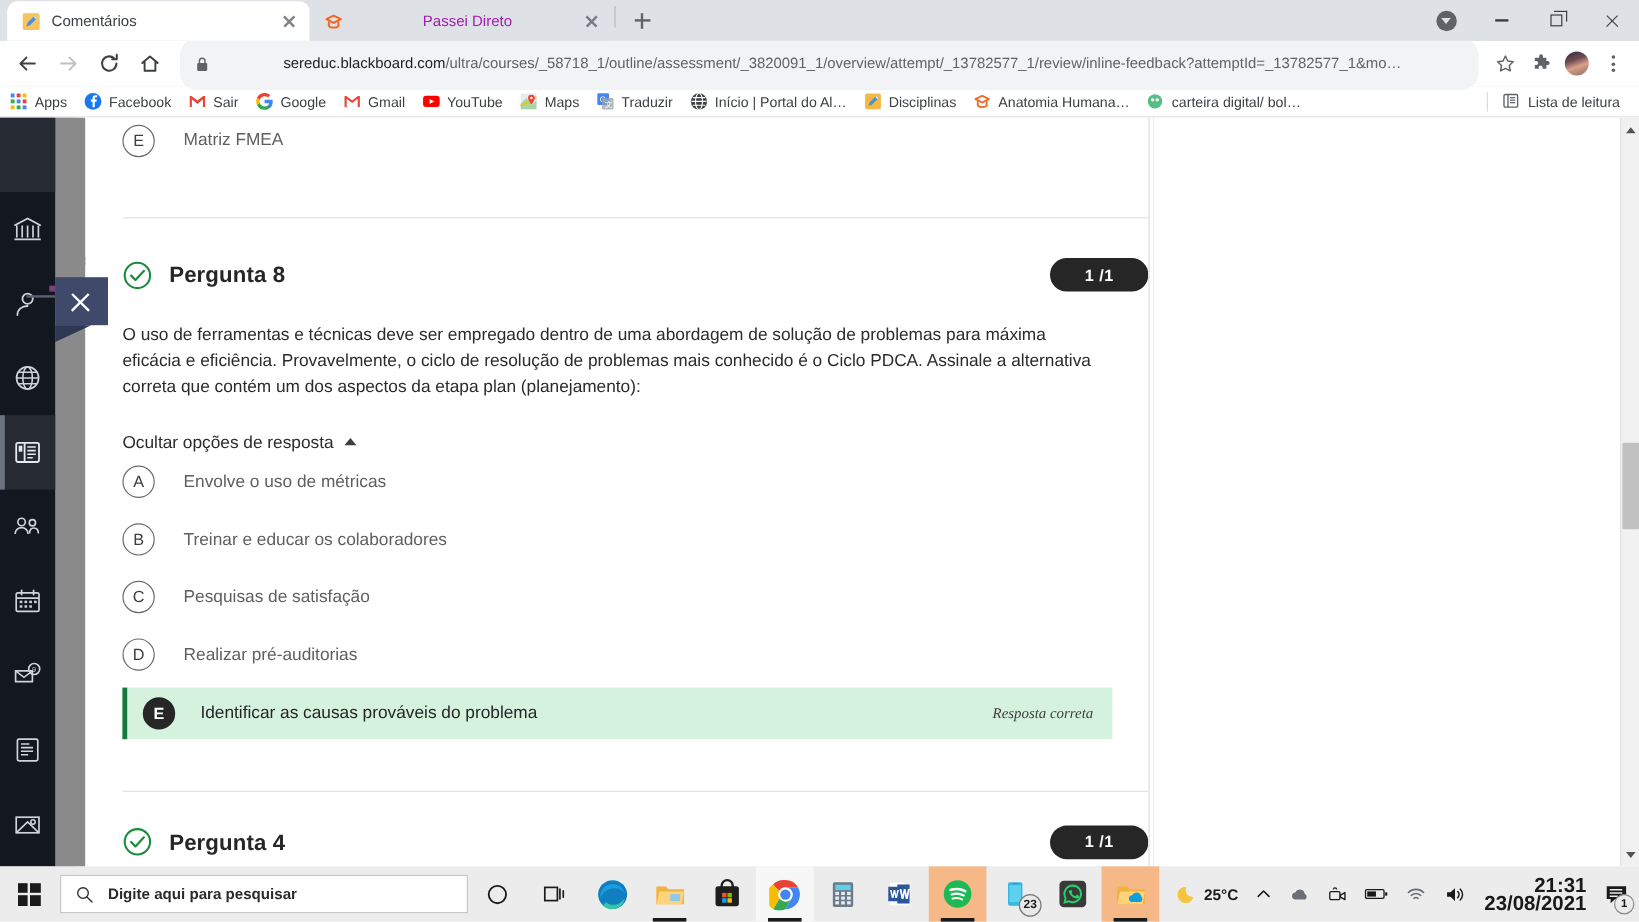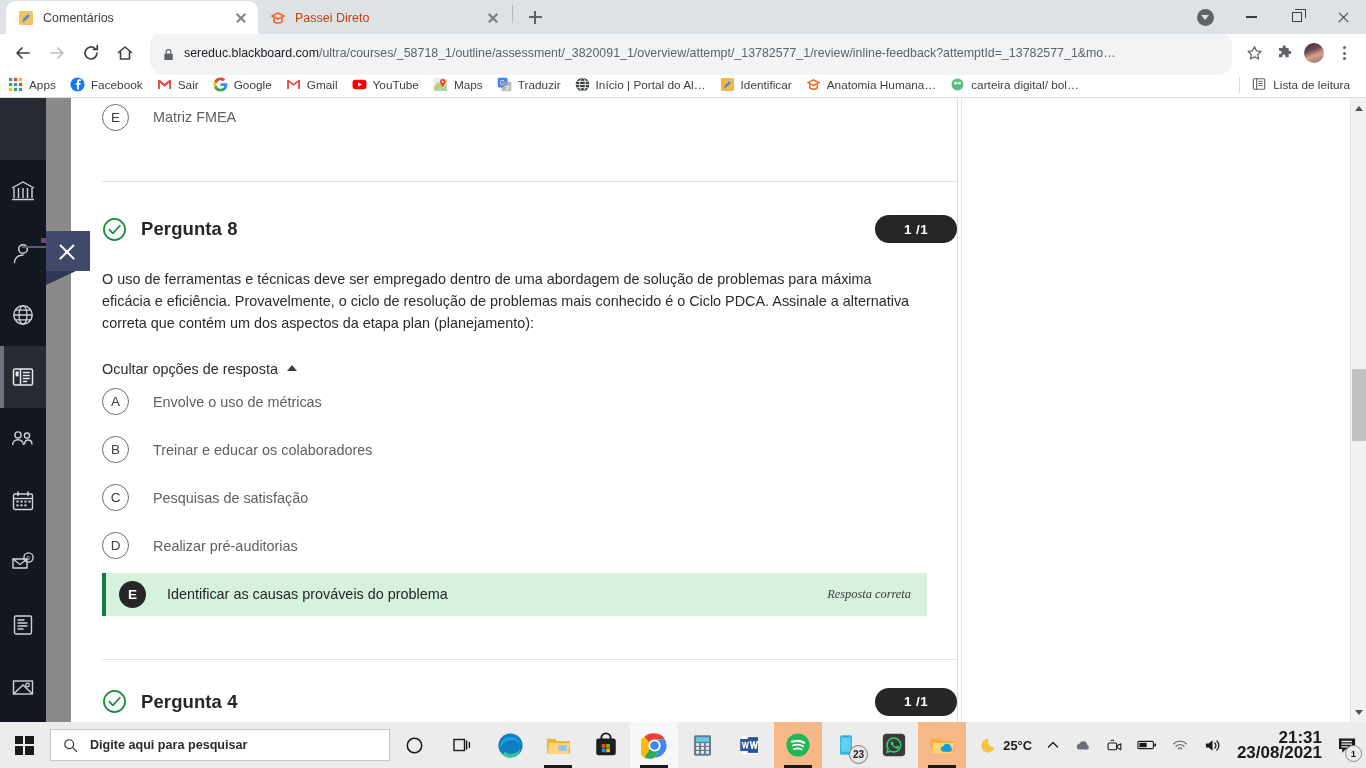--- a/index.html
+++ b/index.html
@@ -17,21 +17,21 @@
   .tabstrip {
     height: 34px; background: #dee1e6; display: flex; align-items: flex-end;
     padding-left: 6px; position: relative;
   }
   .tab {
     height: 33px; width: 252px; display: flex; align-items: center;
     border-top-left-radius: 9px; border-top-right-radius: 9px;
     padding: 0 8px 0 12px; position: relative; font-size: 12px; color: #3c4043;
   }
   .tab.active { background: #ffffff; }
-  .tab.inactive { background: #dee1e6; color: #c2410c; }
+  .tab.inactive { background: #dee1e6; color: #a21caf; text-align: center; }
   .tab-favicon { width: 16px; height: 16px; flex: 0 0 16px; margin-right: 9px; position: relative; }
   .tab-title { flex: 1 1 auto; white-space: nowrap; overflow: hidden; text-overflow: ellipsis; font-size: 12.5px; }
   .tab-close { width: 18px; height: 18px; flex: 0 0 18px; position: relative; opacity: .8; }
   .tab-close::before, .tab-close::after {
     content: ""; position: absolute; left: 3px; top: 8px; width: 12px; height: 1.6px;
     background: #5f6368;
   }
   .tab-close::before { transform: rotate(45deg); }
   .tab-close::after  { transform: rotate(-45deg); }
   .tab-sep { width: 1px; height: 18px; background: #b6babf; align-self: center; margin: 0 2px 7px 2px; }
@@ -62,21 +62,21 @@
     content:""; position:absolute; left:0; top:6px; width:13px; height:1.4px; background:#3c4043;
   }
   .wc-x::before { transform: rotate(45deg); }
   .wc-x::after  { transform: rotate(-45deg); }
 
   
   .toolbar { height: 38px; background: #ffffff; display: flex; align-items: center; padding: 0 8px; }
   .navbtn { width: 30px; height: 30px; display: flex; align-items: center; justify-content: center; margin-right: 4px; }
   .omnibox {
     flex: 1 1 auto; height: 43px; background: #f1f3f4; border-radius: 14px;
-    display: flex; align-items: center; padding: 0 12px; margin: 0 6px; overflow: hidden;
+    display: flex; align-items: center; padding: 0 12px; margin: 0 6px; overflow: hidden; text-align: center;
   }
   .lock { width: 13px; height: 13px; flex: 0 0 13px; margin-right: 9px; }
   .urltext {
     font-size: 12.4px; color: #202124; white-space: nowrap; overflow: hidden;
     text-overflow: clip; flex: 1 1 auto;
   }
   .urltext .dim { color: #5f6368; }
   .tb-icon { width: 28px; height: 28px; display:flex; align-items:center; justify-content:center; margin-left: 2px; }
   .avatar-img {
     width: 20px; height: 20px; border-radius: 50%;
@@ -441,21 +441,21 @@
     </div>
 
     <div class="bm">
       <span class="bm-ico">
         <svg viewBox="0 0 16 16" width="15" height="15">
             <rect x="1" y="1" width="14" height="14" rx="1.5" fill="#f5b942"></rect>
             <path d="M4 12 L5 9 L11 3 L13 5 L7 11 Z" fill="#4a90d9"></path>
             <path d="M11 3 L13 5 L12 6 L10 4 Z" fill="#e0e0e0"></path>
           </svg>
       </span>
-      <span class="bm-label">Identificar</span>
+      <span class="bm-label">Disciplinas</span>
     </div>
 
     <div class="bm">
       <span class="bm-ico">
         <svg viewBox="0 0 16 16" width="15" height="15">
             <path d="M2 6 L8 3 L14 6 L8 9 Z" fill="none" stroke="#f26522" stroke-width="1.6" stroke-linejoin="round"></path>
             <path d="M4 8.5 v2.5 c0 1.2 1.8 2 4 2 s4-.8 4-2 V8.5" fill="none" stroke="#f26522" stroke-width="1.6" stroke-linecap="round"></path>
           </svg>
       </span>
       <span class="bm-label">Anatomia Humana…</span>

